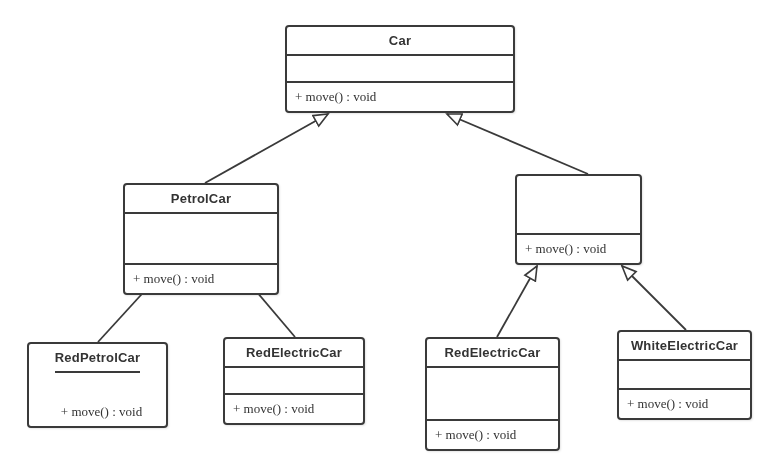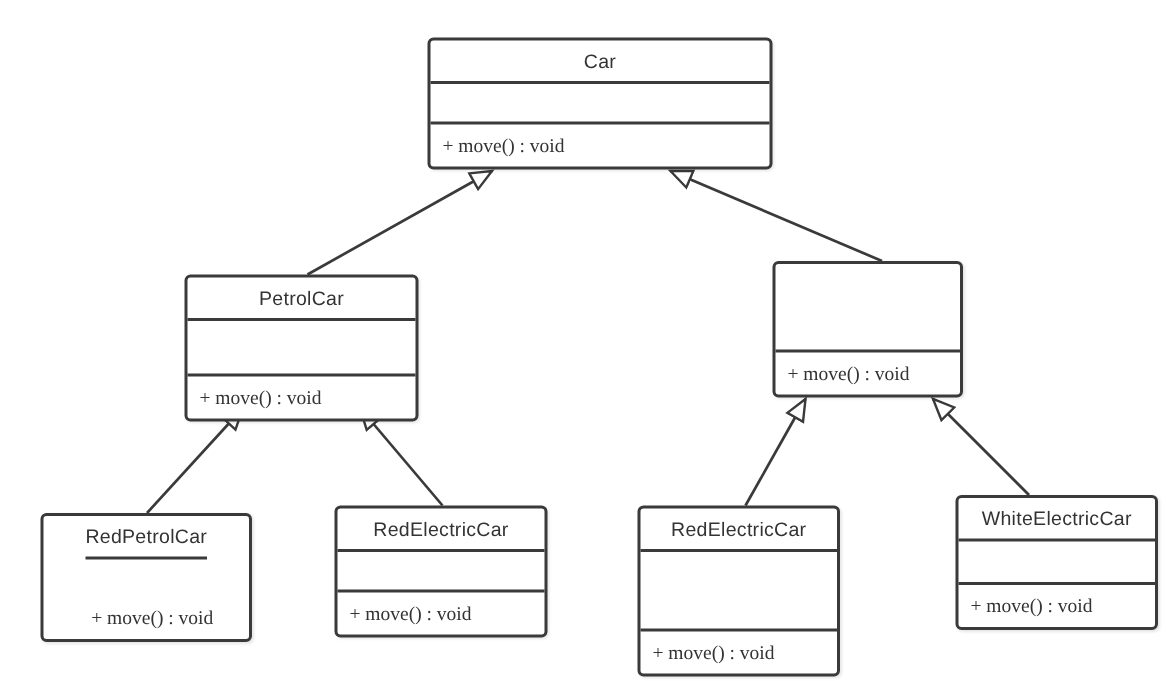--- a/index.html
+++ b/index.html
@@ -33,21 +33,21 @@
     color: #333333;
   }
   .uml-title {
     height: 27px;
     flex: 0 0 auto;
     border-bottom: 2px solid #3a3a3a;
     display: flex;
     align-items: center;
     justify-content: center;
     font-size: 13px;
-    font-weight: normal;
+    font-weight: bold;
     letter-spacing: 0.2px;
   }
   .uml-attrs {
     flex: 1 1 auto;
     border-bottom: 2px solid #3a3a3a;
   }
   .uml-methods {
     height: 28px;
     flex: 0 0 auto;
     display: flex;
@@ -80,21 +80,21 @@
       <line x1="686" y1="330" x2="622" y2="266" marker-end="url(#hollow-triangle)"></line>
     </g>
   </svg>
 
   <div class="uml-class" style="left:285px; top:25px; width:230px; height:88px;">
     <div class="uml-title">Car</div>
     <div class="uml-attrs"></div>
     <div class="uml-methods">+ move() : void</div>
   </div>
 
-  <div class="uml-class" style="left:123px; top:183px; width:156px; height:98px;">
+  <div class="uml-class" style="left:123px; top:183px; width:156px; height:112px;">
     <div class="uml-title">PetrolCar</div>
     <div class="uml-attrs"></div>
     <div class="uml-methods">+ move() : void</div>
   </div>
 
   <div class="uml-class" style="left:515px; top:174px; width:127px; height:91px;">
     <div class="uml-attrs"></div>
     <div class="uml-methods">+ move() : void</div>
   </div>
 
@@ -109,19 +109,19 @@
     <div class="uml-attrs"></div>
     <div class="uml-methods">+ move() : void</div>
   </div>
 
   <div class="uml-class" style="left:425px; top:337px; width:135px; height:114px;">
     <div class="uml-title">RedElectricCar</div>
     <div class="uml-attrs"></div>
     <div class="uml-methods">+ move() : void</div>
   </div>
 
-  <div class="uml-class" style="left:617px; top:330px; width:135px; height:90px;margin-left:20px;">
+  <div class="uml-class" style="left:617px; top:330px; width:135px; height:90px;">
     <div class="uml-title">WhiteElectricCar</div>
     <div class="uml-attrs"></div>
     <div class="uml-methods">+ move() : void</div>
   </div>
 
 </div>
 
 </body></html>

